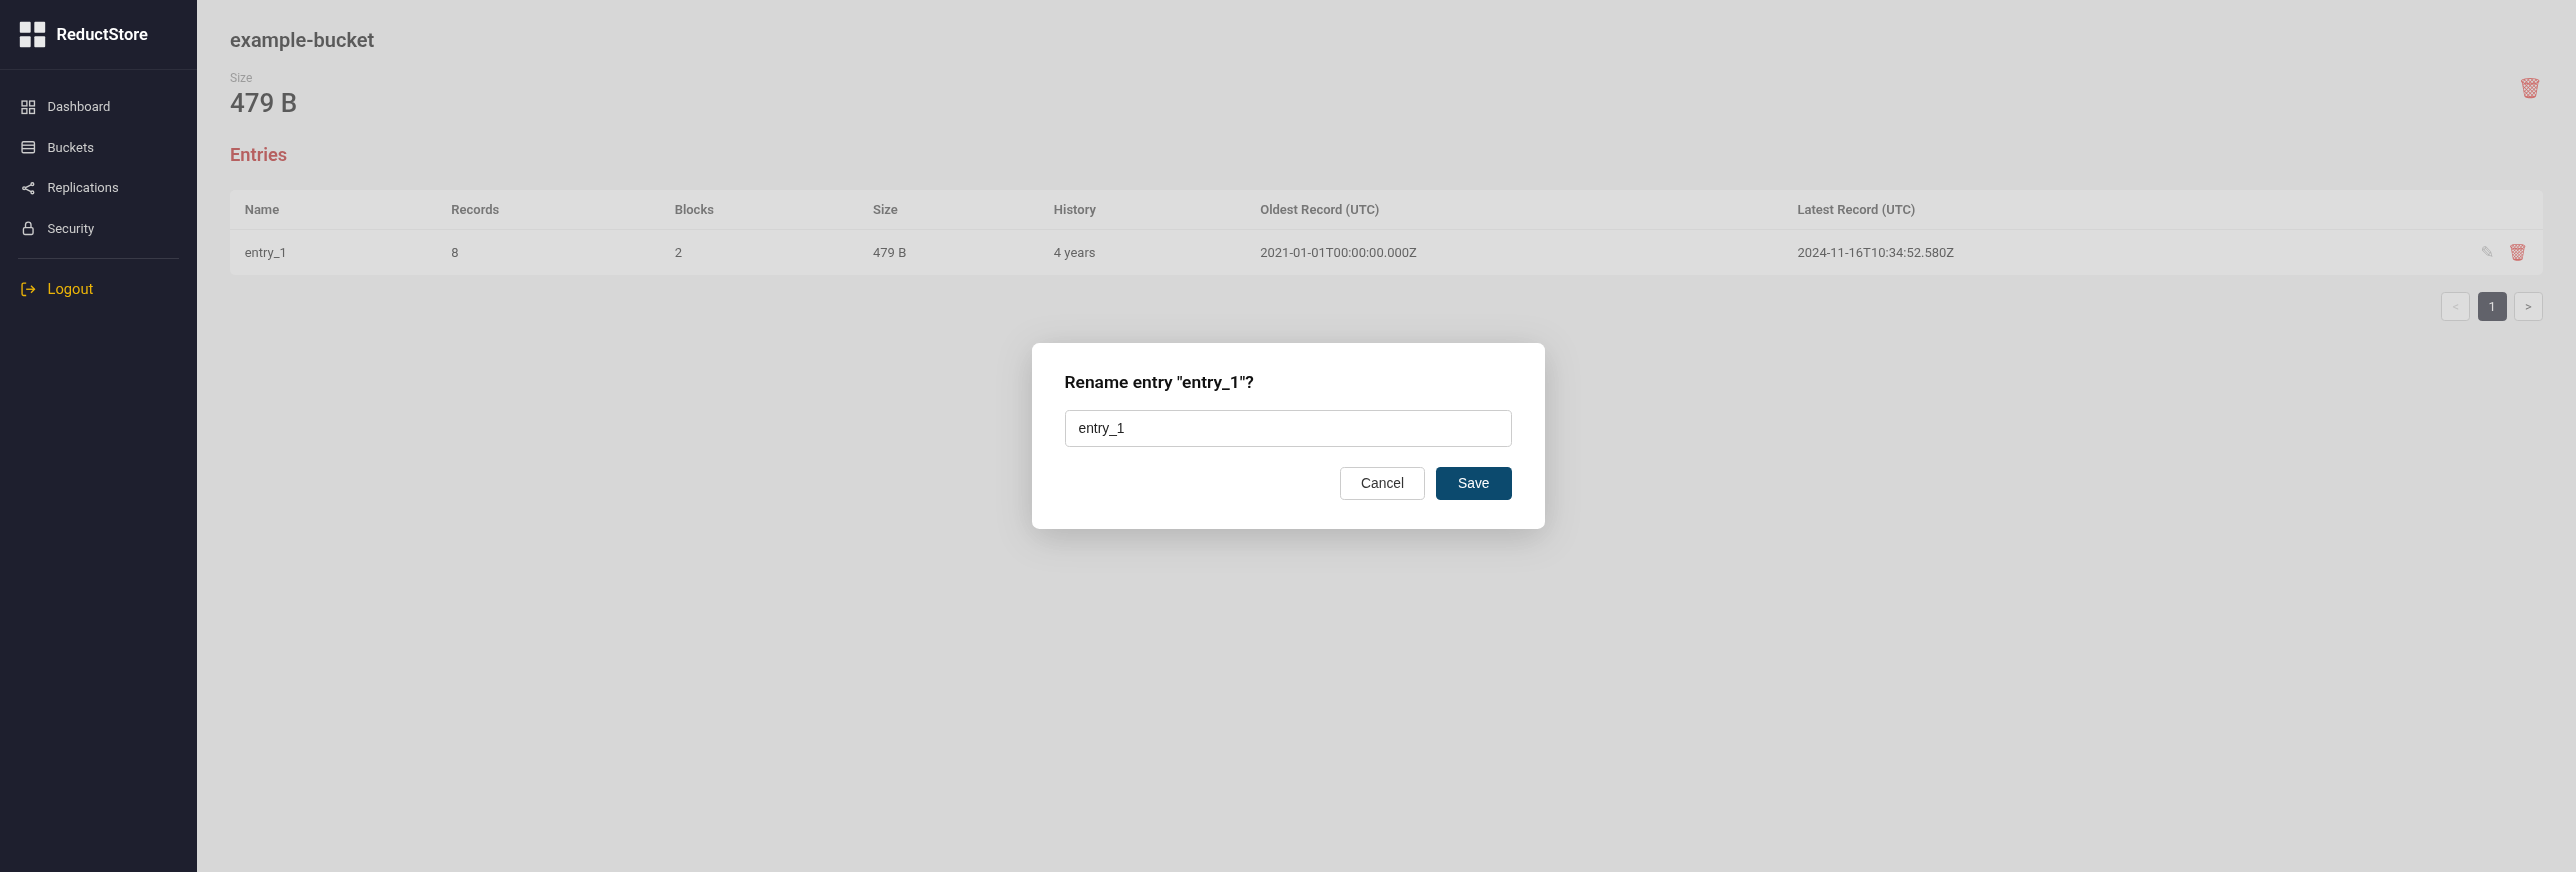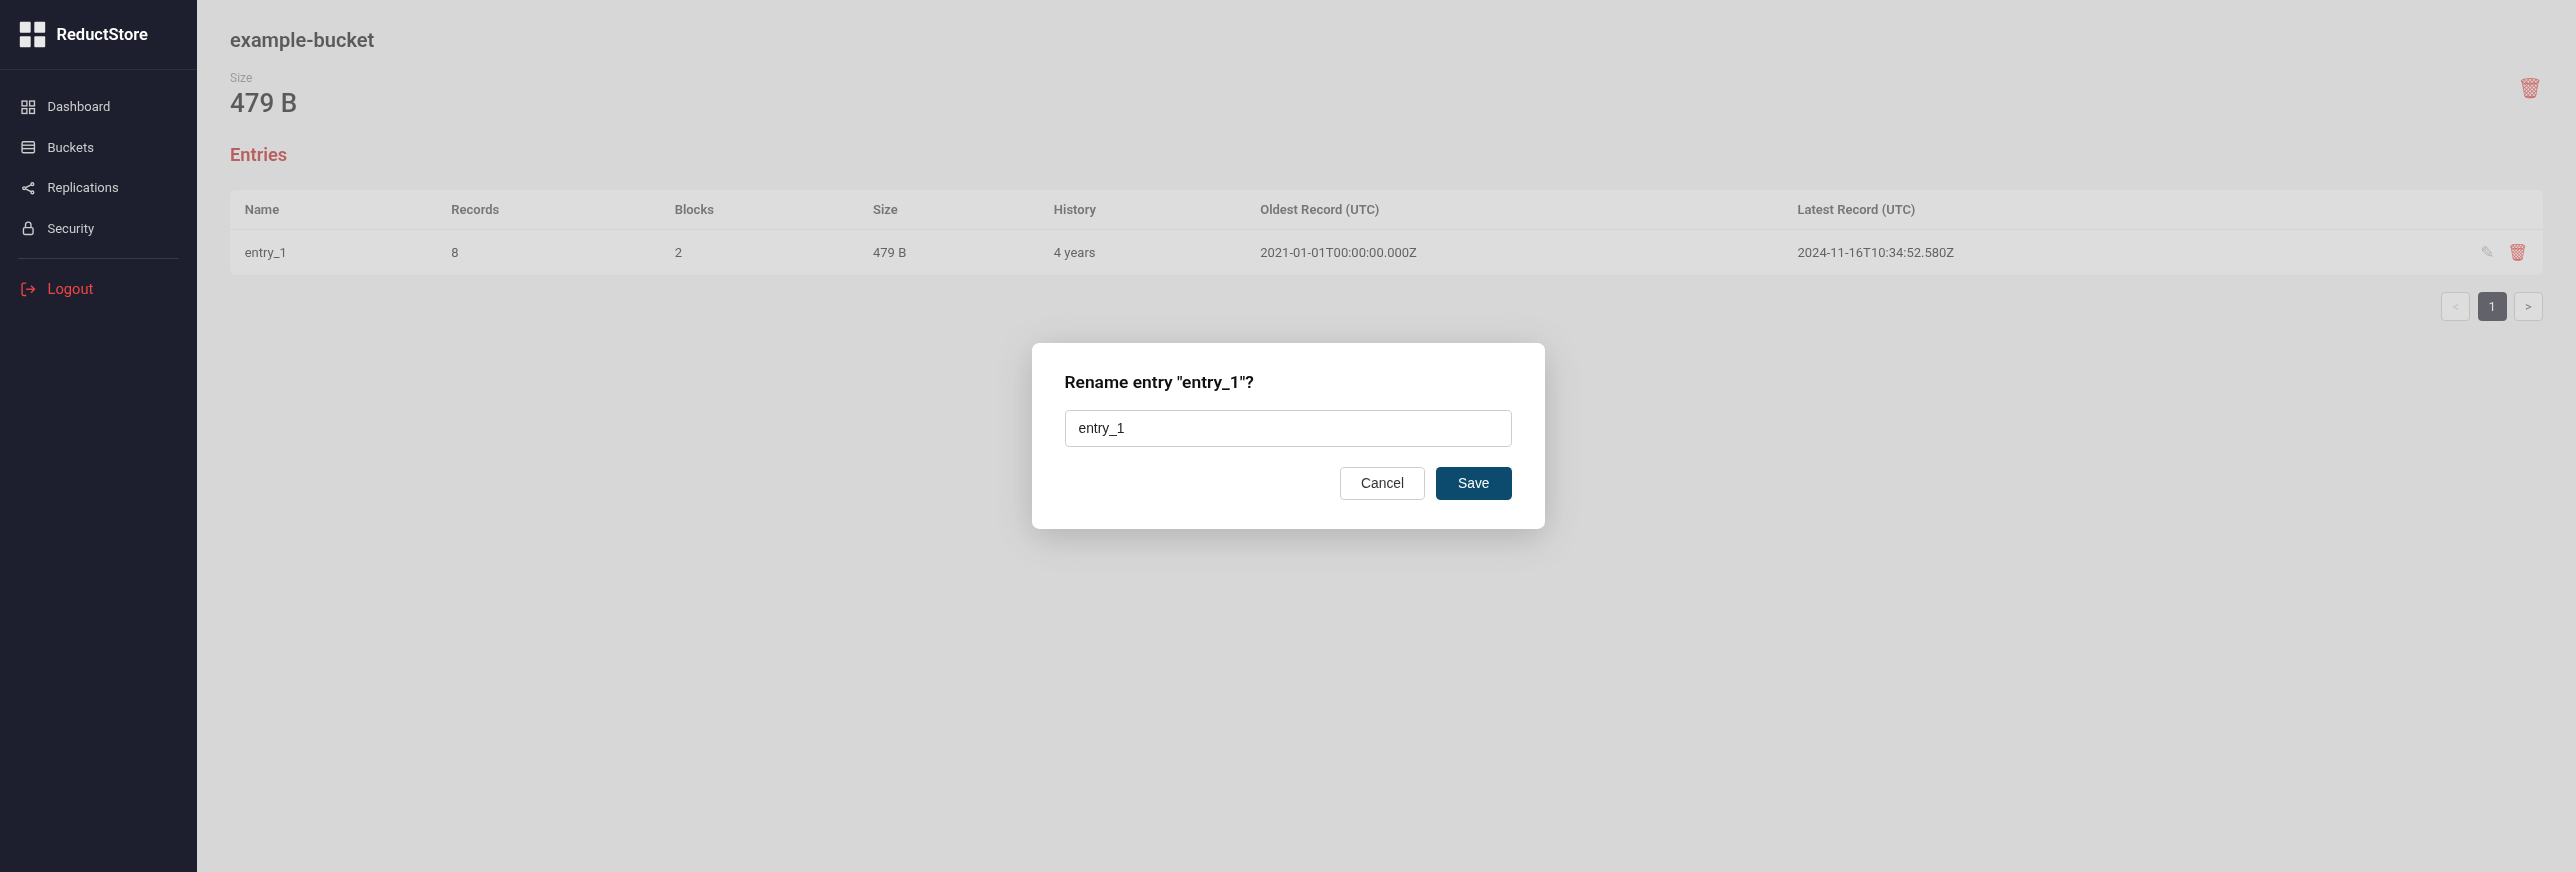--- a/index.html
+++ b/index.html
@@ -52,21 +52,21 @@
       border-top: 0.9px solid rgba(255,255,255,0.12);
       margin: 9.2px 18.3px;
     }
     .sidebar-logout {
       padding: 12px 20px;
       display: flex;
       align-items: center;
       gap: 11px;
       cursor: pointer;
       font-size: 14.7px;
-      color: #ef4444;
+      color: #eab308;
     }
 
     
     #main {
       flex: 1;
       display: flex;
       flex-direction: column;
       overflow: auto;
       position: relative;
     }

